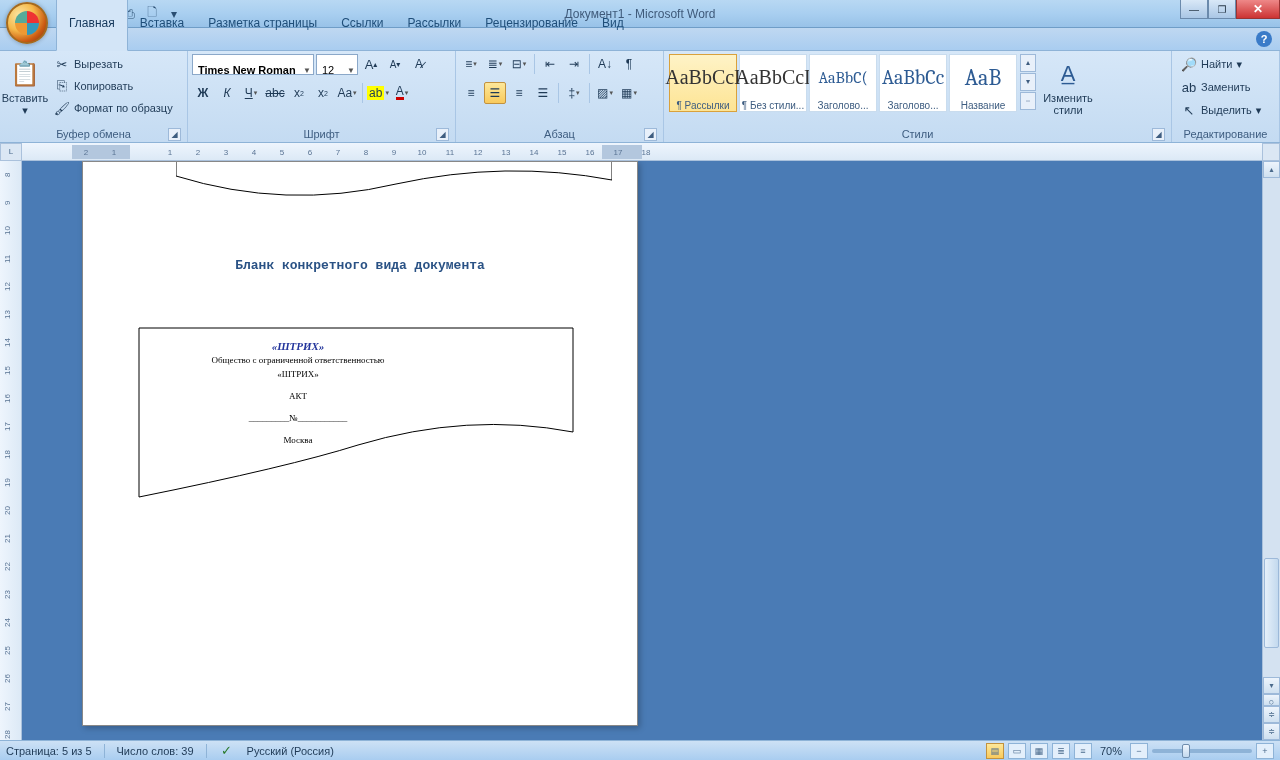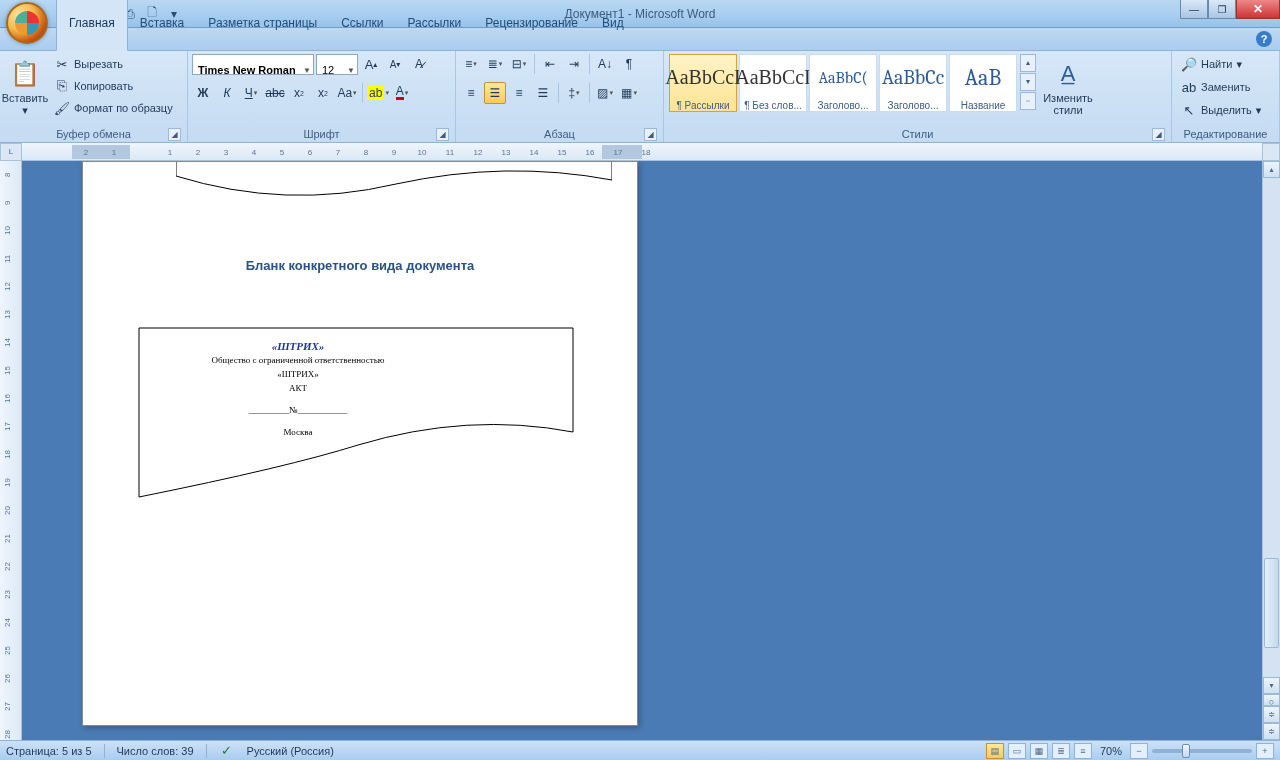--- a/index.html
+++ b/index.html
@@ -62,21 +62,21 @@
 .ruler-corner{position:absolute;left:0;top:0;width:22px;height:18px;background:#dbe7f4;border:1px solid #aac1dc;font-size:8px;text-align:center;line-height:16px;color:#4a6a8c}
 .hruler{position:absolute;left:22px;right:18px;top:0;height:18px;background:linear-gradient(#eef5fd,#dce9f6);border-bottom:1px solid #aac1dc;overflow:hidden}
 .hruler-inner{position:absolute;left:50px;top:0;height:18px;display:flex;align-items:center;font-size:8px;color:#5a7494}
 .hruler-dark{position:absolute;top:2px;height:14px;background:#b3c7de}
 .vruler{position:absolute;left:0;top:18px;width:22px;bottom:0;background:linear-gradient(to right,#eef5fd,#dce9f6);border-right:1px solid #aac1dc}
 .vruler-inner{position:absolute;left:3px;top:0;width:16px;font-size:8px;color:#5a7494}
 .canvas{position:absolute;left:22px;top:18px;right:18px;bottom:0;overflow:hidden}
 
 .page{position:absolute;left:60px;top:0;width:556px;height:565px;background:#fff;border:1px solid #888;box-shadow:2px 2px 6px rgba(0,0,0,.25)}
 
-.doc-heading{position:absolute;left:0;right:0;top:96px;text-align:center;font-family:Liberation Sans, sans-serif;font-size:13px;color:#2a5285;font-weight:bold}
+.doc-heading{position:absolute;left:0;right:0;top:96px;text-align:center;font-family:Liberation Mono, monospace;font-size:13px;color:#2a5285;font-weight:bold}
 
 .torn-top{position:absolute;left:93px;top:0;width:436px;height:38px}
 .torn-box{position:absolute;left:55px;top:165px;width:436px;height:175px}
 
 .inner-text{position:absolute;left:15px;top:12px;width:290px;text-align:center;font-family:"Times New Roman",serif;font-size:9px;line-height:14px;color:#000}
 .logo-txt{color:#23359c;font-family:"Times New Roman",serif;font-style:italic;font-weight:bold;font-size:11px}
 
 .vscroll{position:absolute;right:0;top:18px;width:18px;bottom:0;background:#d4e2f1;border-left:1px solid #aac1dc;display:flex;flex-direction:column}
 .sbtn{height:17px;background:linear-gradient(#edf4fc,#cfe0f0);border:1px solid #9db9d9;margin:0;font-size:8px;text-align:center;line-height:15px;color:#4a6a8c}
 .sthumb{background:linear-gradient(to right,#e6f0fa,#c3d9ee);border:1px solid #9db9d9;border-radius:2px}
@@ -241,21 +241,21 @@
 
   <div class="group" style="flex:1">
     <div class="group-body">
       <div style="display:flex">
         <div class="style-item sel">
             <div class="style-prev">AaBbCcI</div>
             <div class="style-name">¶ Рассылки</div>
           </div>
         <div class="style-item">
             <div class="style-prev">AaBbCcI</div>
-            <div class="style-name">¶ Без слов...</div>
+            <div class="style-name">¶ Без стили...</div>
           </div>
         <div class="style-item">
             <div class="style-prev blue med">AaBbC(</div>
             <div class="style-name">Заголово...</div>
           </div>
         <div class="style-item">
             <div class="style-prev blue">AaBbCc</div>
             <div class="style-name">Заголово...</div>
           </div>
         <div class="style-item">
@@ -362,21 +362,21 @@
       <div class="doc-heading">Бланк конкретного вида документа</div>
 
       <div class="torn-box">
         <svg width="436" height="175" style="position:absolute;left:0;top:0">
           <path d="M1 1 L435 1 L435 105 Q330 85 220 118 Q150 140 1 170 Z" fill="#fff" stroke="#000" stroke-width="1"></path>
         </svg>
         <div class="inner-text">
           <div class="logo-txt">«ШТРИХ»</div>
           <div>Общество с ограниченной ответственностью</div>
           <div>«ШТРИХ»</div>
-          <div style="">АКТ</div>
+          <div style="margin-top:8px">АКТ</div>
           <div style="margin-top:8px">_________№___________</div>
           <div style="margin-top:8px">Москва</div>
         </div>
       </div>
     </div>
   </div>
 
   <div class="vscroll">
     <div class="sbtn">▴</div>
     <div class="strack">

